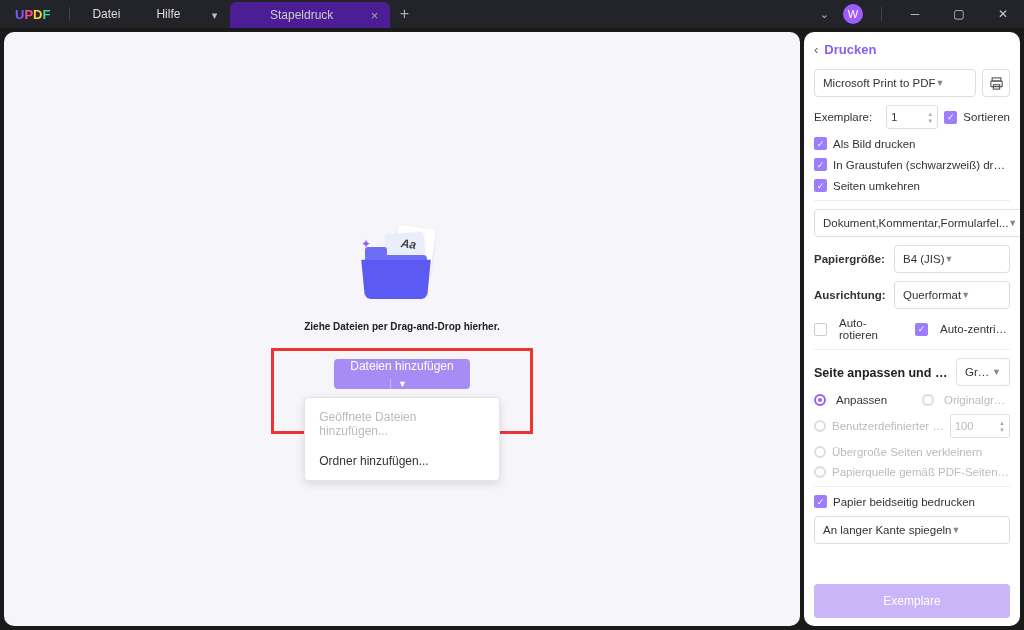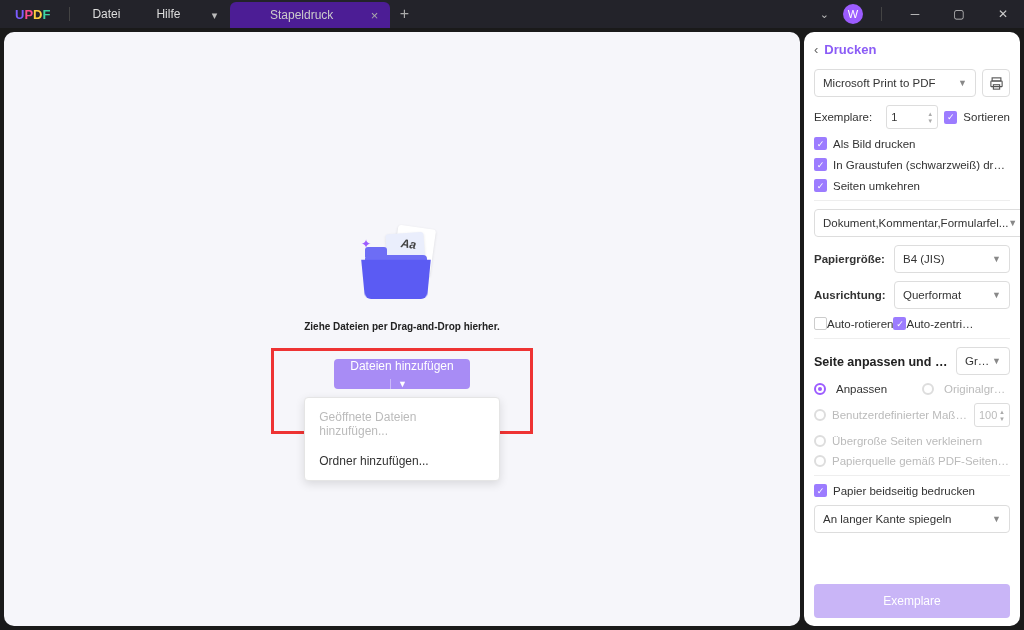--- a/index.html
+++ b/index.html
@@ -19,21 +19,21 @@
   .chev { color:#bbb; font-size:11px; cursor:pointer; }
   .avatar { width:20px; height:20px; border-radius:50%; background:#9c5cff; color:#fff; font-size:11px; display:flex; align-items:center; justify-content:center; }
   .win-btn { width:30px; height:28px; display:flex; align-items:center; justify-content:center; color:#ccc; cursor:pointer; }
   .workspace { display:flex; height: calc(630px - 28px); }
   .canvas { flex:1; background:#f6f6fa; border-radius:10px; margin:4px 0 4px 4px; position:relative; display:flex; align-items:center; justify-content:center; }
   .right-panel { width:216px; background:#fff; border-radius:10px; margin:4px 4px 4px 4px; padding:10px 10px; overflow:hidden; position:relative; }
   .panel-head { display:flex; align-items:center; gap:6px; margin-bottom:12px; }
   .back { color:#666; font-size:13px; cursor:pointer; }
   .panel-title { font-size:13px; font-weight:600; color:#8b5cf6; }
   .row { display:flex; align-items:center; gap:6px; margin-bottom:8px; }
-  .select { flex:1; height:28px; border:1px solid #ddd; border-radius:4px; display:flex; align-items:center; justify-content:space-between; padding:0 8px; background:#fff; font-size:11.5px; color:#333; cursor:pointer; }
+  .select { flex:1; height:28px; border:1px solid #ddd; border-radius:4px; display:flex; align-items:center; padding:0 8px; background:#fff; font-size:11.5px; color:#333; cursor:pointer; }
   .select .drop { color:#888; font-size:9px; }
   .icon-btn { width:28px; height:28px; border:1px solid #ddd; border-radius:4px; display:flex; align-items:center; justify-content:center; cursor:pointer; }
   .label { font-size:11.5px; color:#333; flex:1; }
   .field-label { font-size:11.5px; color:#333; font-weight:600; width:74px; }
   .num-input { width:52px; height:24px; border:1px solid #ddd; border-radius:3px; display:flex; align-items:center; padding:0 4px; font-size:11px; position:relative; }
   .spin { position:absolute; right:2px; top:1px; bottom:1px; width:8px; display:flex; flex-direction:column; justify-content:center; gap:1px; }
   .spin span { font-size:6px; color:#aaa; line-height:1; }
   .chk { width:13px; height:13px; border-radius:2px; background:#9c7cff; display:inline-flex; align-items:center; justify-content:center; flex-shrink:0; }
   .chk::after { content:"✓"; color:#fff; font-size:9px; }
   .chk.off { background:#fff; border:1px solid #ccc; }
@@ -190,21 +190,21 @@
     </div>
 
     <div class="row">
       <span class="field-label">Ausrichtung:</span>
       <div class="select" style="flex:1">
         <span>Querformat</span>
           <span class="drop">▼</span>
       </div>
     </div>
 
-    <div class="row" style="gap:0">
+    <div class="row" style="gap:12px">
       <span class="chk off"></span>
         <span class="chk-label">Auto-rotieren</span>
       <span class="chk"></span>
         <span class="chk-label ellipsis" style="max-width:70px">Auto-zentrier...</span>
     </div>
 
     <div class="hr"></div>
 
     <div class="row">
       <span class="section-title ellipsis" style="flex:1">Seite anpassen und Optio...</span>
@@ -217,21 +217,21 @@
     <div class="row" style="gap:10px">
       <span class="radio on"></span>
         <span class="chk-label" style="flex:1">Anpassen</span>
       <span class="radio dim"></span>
         <span class="chk-label faded ellipsis" style="max-width:66px">Originalgröße</span>
     </div>
 
     <div class="row">
       <span class="radio dim"></span>
       <span class="chk-label faded ellipsis" style="flex:1">Benutzerdefinierter Maßst...</span>
-      <div class="num-input" style="width:36px">
+      <div class="num-input" style="width:60px">
         <span class="faded">100</span>
         <div class="spin">
             <span>▲</span>
             <span>▼</span>
           </div>
       </div>
     </div>
 
     <div class="row">
         <span class="radio dim"></span>

